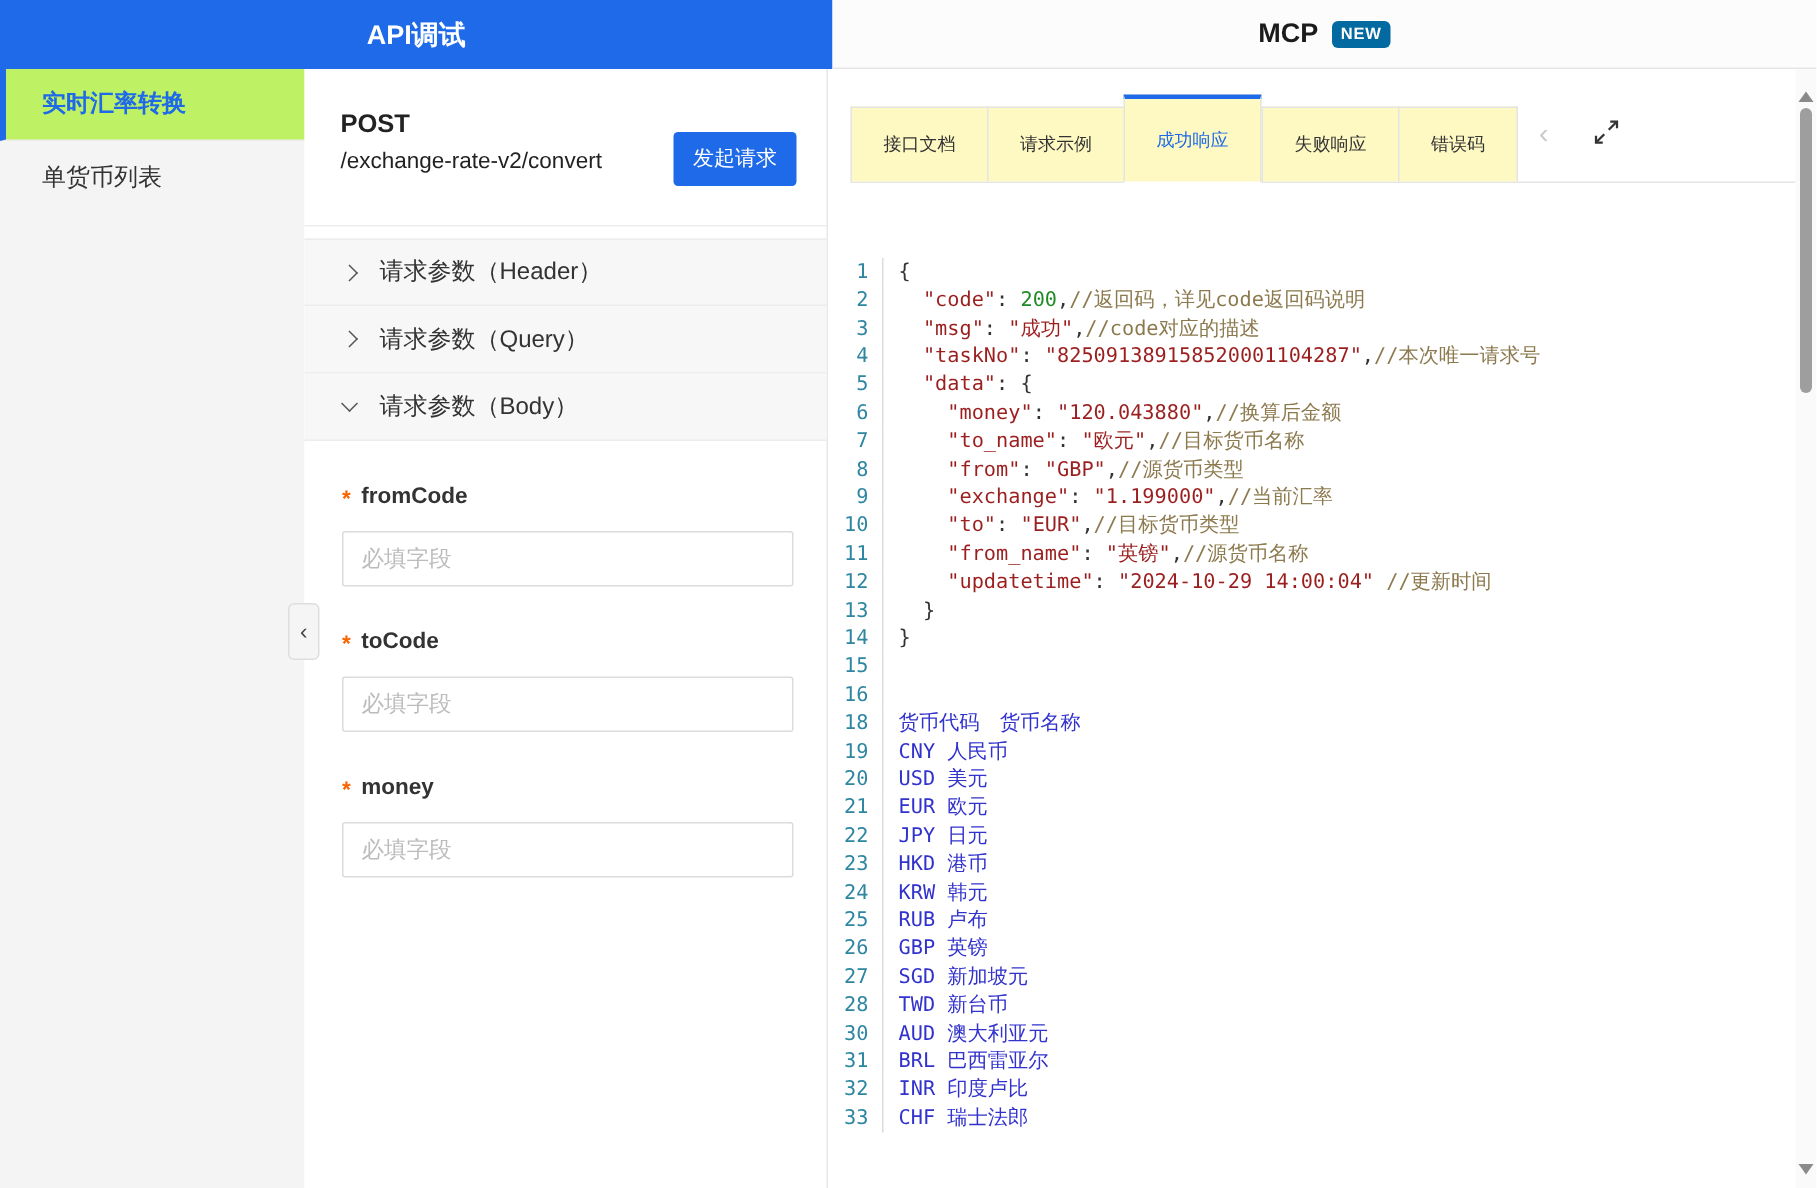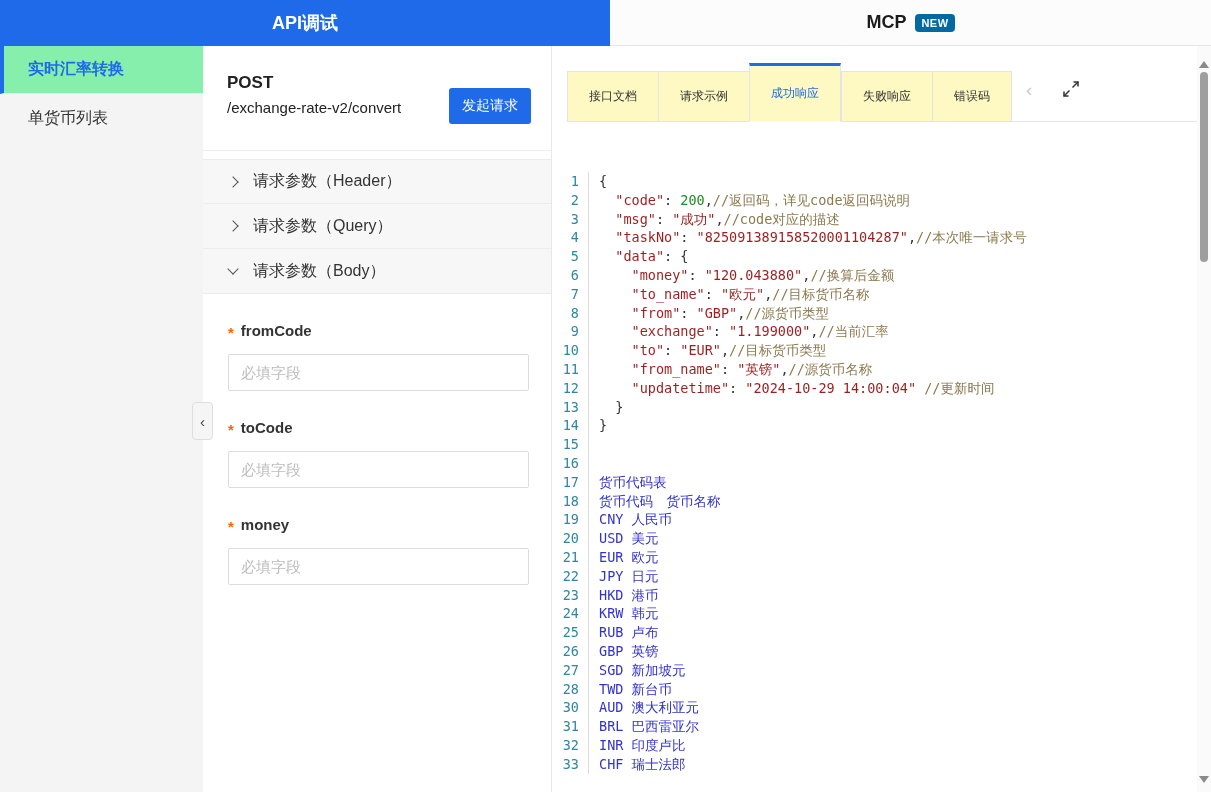--- a/index.html
+++ b/index.html
@@ -1,36 +1,36 @@
 <!DOCTYPE html>
 <html><head>
 <meta charset="utf-8">
 <style>
   * { margin:0; padding:0; box-sizing:border-box; }
   html,body { width:1211px; height:792px; overflow:hidden; background:#fff;
               font-family:"Liberation Sans", sans-serif; }
 
   
   .topbar { display:flex; height:46px; }
-  .top-tab-left { width:610px; background:#1e6ae8; color:#fff; display:flex;
+  .top-tab-left { width:555px; background:#1e6ae8; color:#fff; display:flex;
                   align-items:center; justify-content:center; font-size:18px; font-weight:bold; }
   .top-tab-right { flex:1; background:#fcfcfc; border-bottom:1px solid #e5e5e5;
                    display:flex; align-items:center; justify-content:center; gap:9px;
                    font-size:18px; font-weight:bold; color:#1b1b1b; }
   .badge { background:#0369a1; color:#fff; font-size:11px; font-weight:bold;
            padding:3px 6px; border-radius:4px; letter-spacing:.5px; }
 
   
   .main { display:flex; height:746px; }
 
   
   .sidebar { width:203px; background:#f4f4f5; flex:none; }
   .side-item { height:48px; display:flex; align-items:center; padding-left:28px;
                font-size:16px; color:#333; cursor:pointer; }
-  .side-item.active { background:#86efac; border-left:4px solid #1e6ae8; padding-left:24px;
+  .side-item.active { background:#bef264; border-left:4px solid #1e6ae8; padding-left:24px;
                       color:#1e6ae8; font-weight:bold; border-bottom:1px solid #ececec; }
 
   
   .mid { width:349px; background:#fff; border-right:1px solid #e8e8e8; position:relative; flex:none; }
   .mid-head { display:flex; justify-content:space-between; align-items:center;
               padding:18px 20px 26px 24px; border-bottom:1px solid #ededed; }
   .method { font-size:17px; font-weight:bold; color:#222; }
   .path { font-size:15px; color:#222; margin-top:6px; }
   .send-btn { background:#1e6ae8; color:#fff; border:none; font-size:14px;
               padding:9px 13px; border-radius:3px; cursor:pointer;
@@ -180,21 +180,20 @@
         <div class="crow"><span class="ln">7</span><span class="ctext"><span class="p">    </span><span class="s">"to_name"</span><span class="p">: </span><span class="s">"欧元"</span><span class="p">,</span><span class="c">//目标货币名称</span></span></div>
         <div class="crow"><span class="ln">8</span><span class="ctext"><span class="p">    </span><span class="s">"from"</span><span class="p">: </span><span class="s">"GBP"</span><span class="p">,</span><span class="c">//源货币类型</span></span></div>
         <div class="crow"><span class="ln">9</span><span class="ctext"><span class="p">    </span><span class="s">"exchange"</span><span class="p">: </span><span class="s">"1.199000"</span><span class="p">,</span><span class="c">//当前汇率</span></span></div>
         <div class="crow"><span class="ln">10</span><span class="ctext"><span class="p">    </span><span class="s">"to"</span><span class="p">: </span><span class="s">"EUR"</span><span class="p">,</span><span class="c">//目标货币类型</span></span></div>
         <div class="crow"><span class="ln">11</span><span class="ctext"><span class="p">    </span><span class="s">"from_name"</span><span class="p">: </span><span class="s">"英镑"</span><span class="p">,</span><span class="c">//源货币名称</span></span></div>
         <div class="crow"><span class="ln">12</span><span class="ctext"><span class="p">    </span><span class="s">"updatetime"</span><span class="p">: </span><span class="s">"2024-10-29 14:00:04"</span><span class="p"> </span><span class="c">//更新时间</span></span></div>
         <div class="crow"><span class="ln">13</span><span class="ctext"><span class="p">  }</span></span></div>
         <div class="crow"><span class="ln">14</span><span class="ctext"><span class="p">}</span></span></div>
         <div class="crow"><span class="ln">15</span><span class="ctext"></span></div>
         <div class="crow"><span class="ln">16</span><span class="ctext"></span></div>
-        <div class="crow"><span class="ln">17</span><span class="ctext"><span class="b">货币代码表</span></span></div>
         <div class="crow"><span class="ln">18</span><span class="ctext"><span class="b">货币代码　货币名称</span></span></div>
         <div class="crow"><span class="ln">19</span><span class="ctext"><span class="b">CNY 人民币</span></span></div>
         <div class="crow"><span class="ln">20</span><span class="ctext"><span class="b">USD 美元</span></span></div>
         <div class="crow"><span class="ln">21</span><span class="ctext"><span class="b">EUR 欧元</span></span></div>
         <div class="crow"><span class="ln">22</span><span class="ctext"><span class="b">JPY 日元</span></span></div>
         <div class="crow"><span class="ln">23</span><span class="ctext"><span class="b">HKD 港币</span></span></div>
         <div class="crow"><span class="ln">24</span><span class="ctext"><span class="b">KRW 韩元</span></span></div>
         <div class="crow"><span class="ln">25</span><span class="ctext"><span class="b">RUB 卢布</span></span></div>
         <div class="crow"><span class="ln">26</span><span class="ctext"><span class="b">GBP 英镑</span></span></div>
         <div class="crow"><span class="ln">27</span><span class="ctext"><span class="b">SGD 新加坡元</span></span></div>

